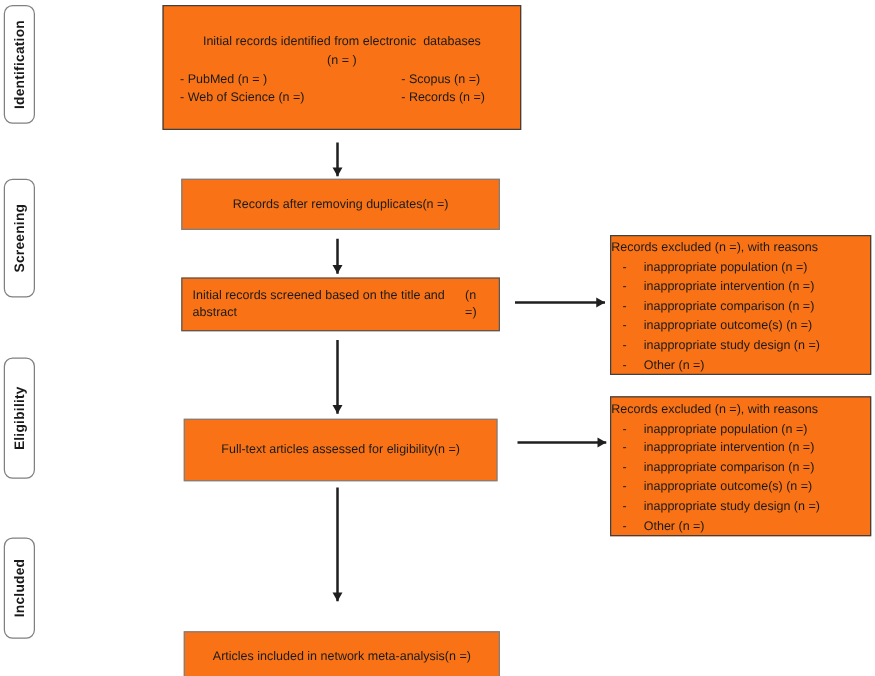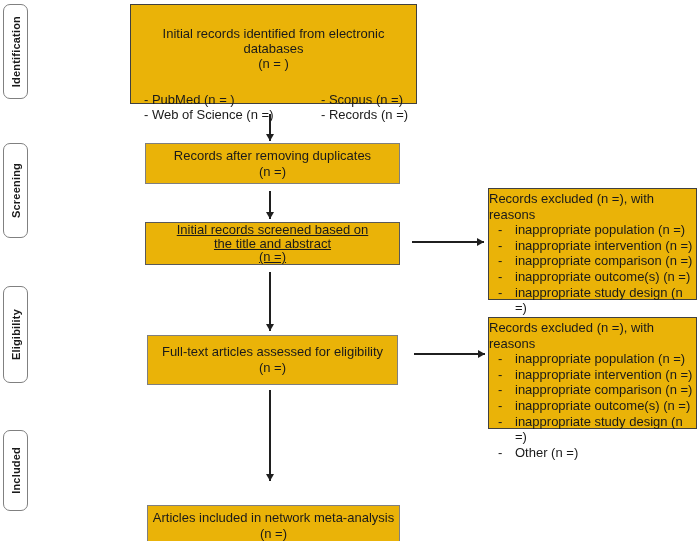--- a/index.html
+++ b/index.html
@@ -32,46 +32,45 @@
     font-weight: bold;
     font-size: 11px;
     white-space: nowrap;
     letter-spacing: .2px;
   }
 
   
   .box {
     position: absolute;
     box-sizing: border-box;
-    background: #eab308;
-    font-size: 13px;
+    background: #f97316;
+    font-size: 10px;
     line-height: 16px;
   }
   .b-dark { border: 1px solid #404040; }
   .b-mid  { border: 1px solid #7f7f7f; }
   .b-med  { border: 1px solid #595959; }
 
   .center-box {
     display: flex;
-    flex-direction: column;
+    flex-direction: row;
     align-items: center;
     justify-content: center;
-    text-align: center;
-  }
-  .tight { line-height: 13.5px; padding: 0 20px; text-decoration: underline; }
+    text-align: left;
+  }
+  .tight { line-height: 13.5px; padding: 0 8px; }
 
   
   .box1-title { margin-top: 21px; text-align: center; line-height: 15px; white-space: pre-wrap; }
   .box1-count { text-align: center; line-height: 15px; }
   .src-grid {
     display: grid;
     grid-template-columns: 177px auto;
     padding-left: 13px;
     line-height: 15px;
-    margin-top: 21px;
   }
 
   
   .excl { padding-top: 2px; line-height: 15.6px; }
   .excl-title { text-align: left; }
   .reason { display: flex; }
   .reason .dash { flex: 0 0 auto; padding-left: 9px; width: 17px; }
 
   
   .arrow-v { position: absolute; width: 1.5px; background: #1f1f1f; }

